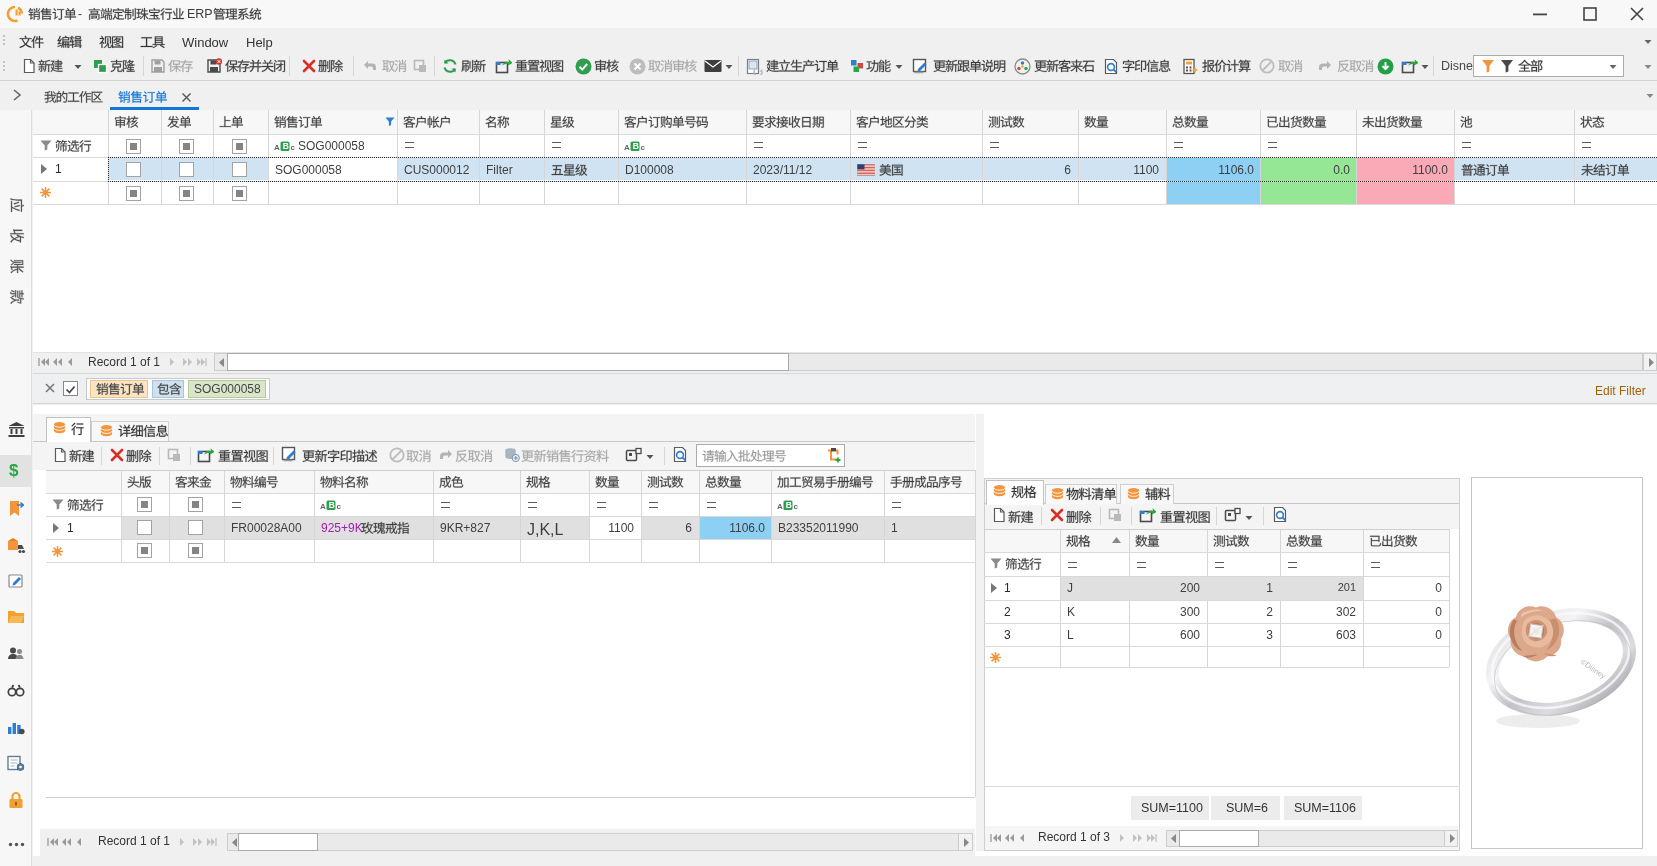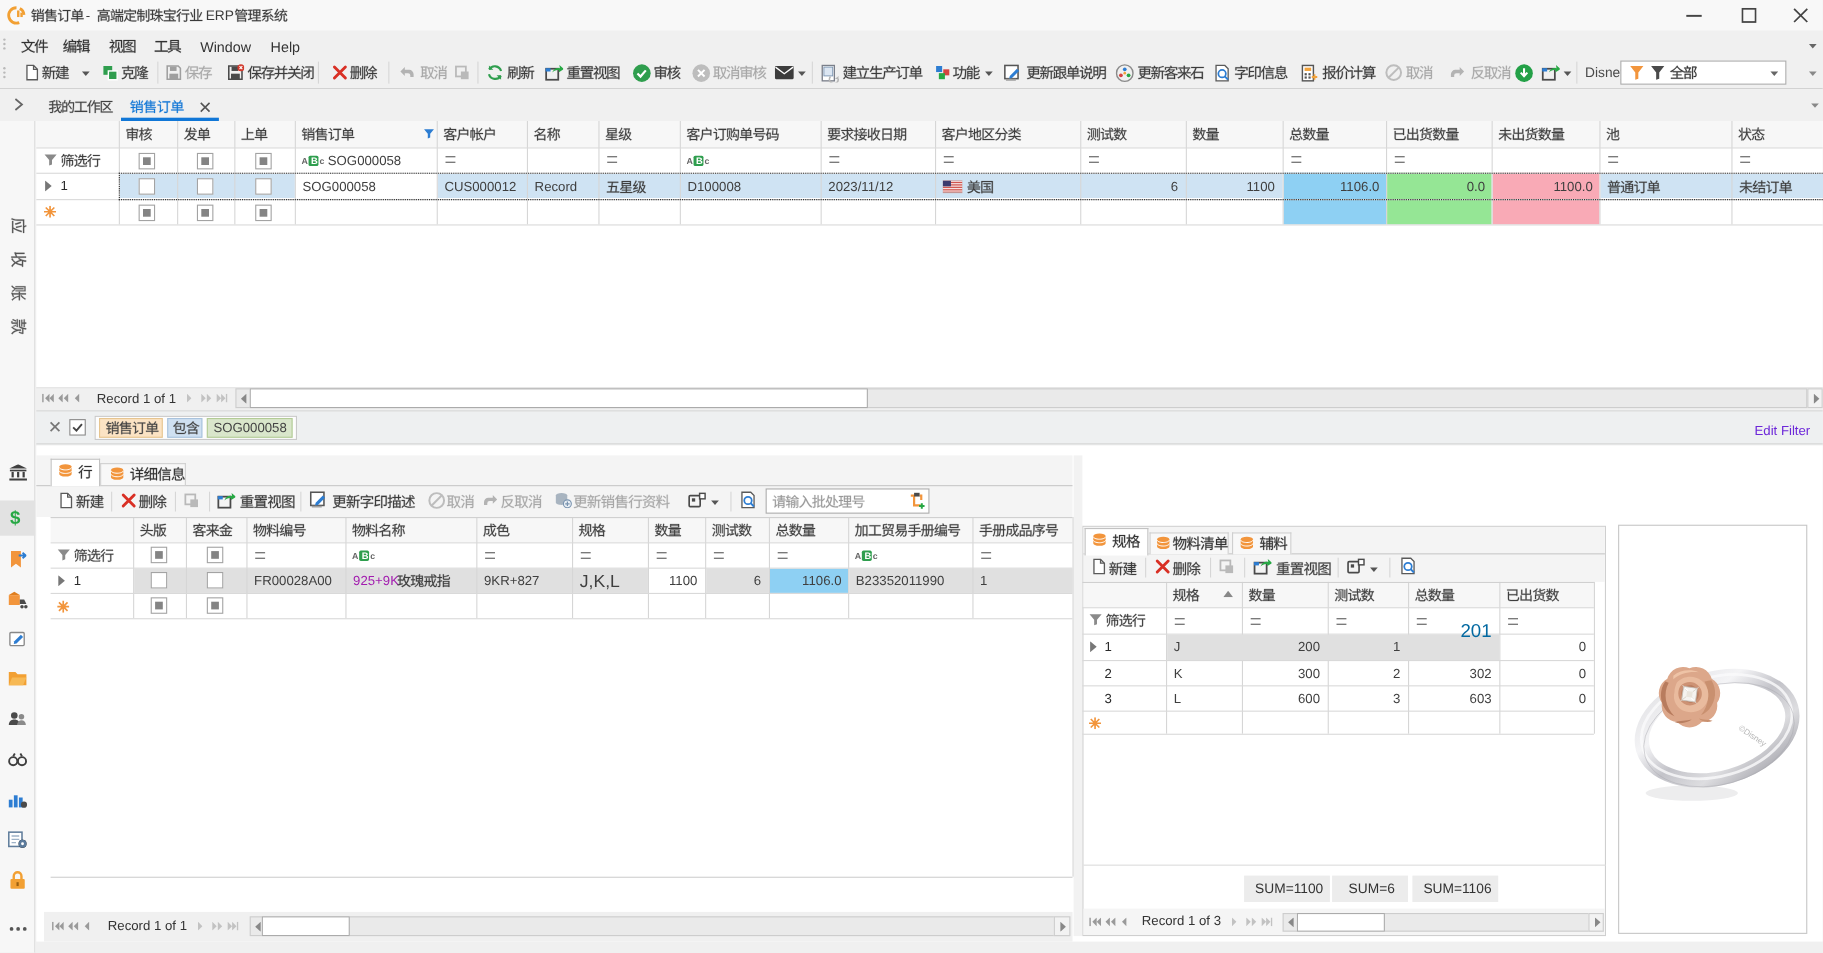--- a/index.html
+++ b/index.html
@@ -333,21 +333,21 @@
   </svg>
 <svg class="ab" style="left:40px;top:164px" width="8" height="10" viewBox="0 0 8 10">
     <path d="M1 0l6 5-6 5z" fill="#777"></path>
   </svg>
 <div class="t" style="left:55px;top:162px;font-size:12px;color:#2a2a2a;">1</div>
 <div class="cb" style="left:126px;top:162px"></div>
 <div class="cb" style="left:179px;top:162px"></div>
 <div class="cb" style="left:232px;top:162px"></div>
 <div class="t" style="left:275px;top:163px;font-size:12px;color:#3f3f3f;">SOG000058</div>
 <div class="t" style="left:404px;top:163px;font-size:12px;color:#3f3f3f;">CUS000012</div>
-<div class="t" style="left:486px;top:163px;font-size:12px;color:#3f3f3f;">Record</div>
+<div class="t" style="left:486px;top:163px;font-size:12px;color:#3f3f3f;">Filter</div>
 <div class="t" style="left:625px;top:163px;font-size:12px;color:#3f3f3f;">D100008</div>
 <div class="t" style="left:753px;top:163px;font-size:12px;color:#3f3f3f;">2023/11/12</div>
 <svg class="ab" style="left:857px;top:164px" width="18" height="12" viewBox="0 0 18 12">
     <rect x="0" y="0" width="18" height="11" fill="#fff"></rect>
     <rect x="0" y="0.0" width="18" height="0.77" fill="#c7362f"></rect>
     <rect x="0" y="1.54" width="18" height="0.77" fill="#c7362f"></rect>
     <rect x="0" y="3.08" width="18" height="0.77" fill="#c7362f"></rect>
     <rect x="0" y="4.62" width="18" height="0.77" fill="#c7362f"></rect>
     <rect x="0" y="6.16" width="18" height="0.77" fill="#c7362f"></rect>
     <rect x="0" y="7.7" width="18" height="0.77" fill="#c7362f"></rect>
@@ -414,21 +414,21 @@
     <path d="M2 2l8 8M10 2l-8 8" stroke="#777" stroke-width="1.6"></path>
   </svg>
 <div class="ab" style="left:63px;top:381px;width:15px;height:15px;background:#fff;border:1px solid #888"><svg width="13" height="13" viewBox="0 0 13 13">
       <path d="M2.5 6.5l3 3 5-6" fill="none" stroke="#444" stroke-width="1.7"></path>
     </svg></div>
 <div class="ab" style="left:86px;top:378px;width:184px;height:22px;border:1px solid #c9c9c9;background:#fdfdfd"></div>
 <div class="ab" style="left:90px;top:380px;width:58px;height:18px;background:#fbe3c4;border:1px solid #e6c590"></div>
 <div class="ab" style="left:152px;top:380px;width:32px;height:18px;background:#cfe0f1;border:1px solid #a9c3dd"></div>
 <div class="ab" style="left:188px;top:380px;width:78px;height:18px;background:#d9e6cb;border:1px solid #b3cc96"></div>
 <div class="t" style="left:194px;top:382px;font-size:12px;color:#444;">SOG000058</div>
-<div class="t" style="left:1595px;top:384px;font-size:12px;color:#6d28d9;text-align:right;">Edit Filter</div>
+<div class="t" style="left:1595px;top:384px;font-size:12px;color:#a16207;text-align:right;">Edit Filter</div>
 <div class="ab" style="left:33px;top:405px;width:1624px;height:451px;background:#fff"></div>
 <div class="ab" style="left:33px;top:414px;width:942px;height:56px;background:#f4f4f4"></div>
 <div class="hl" style="left:33px;top:441px;width:942px;background:#c8c8c8"></div>
 <div class="ab" style="left:91px;top:421px;width:78px;height:20px;background:#f8f8f8;border:1px solid #cfcfcf;border-bottom:none"></div>
 <div class="ab" style="left:46px;top:417px;width:45px;height:25px;background:#fff;border:1px solid #c2c2c2;border-bottom:none"></div>
 <svg class="ab" style="left:52px;top:421px" width="15" height="15" viewBox="0 0 15 15">
     <ellipse cx="7.5" cy="3.4" rx="5.6" ry="2.4" fill="#f2953c"></ellipse>
     <path d="M1.9 3.4v3.2c0 1.3 2.5 2.4 5.6 2.4s5.6-1.1 5.6-2.4V3.4" fill="#f2953c"></path>
     <path d="M1.9 6.6v3.2c0 1.3 2.5 2.4 5.6 2.4s5.6-1.1 5.6-2.4V6.6" fill="#f2953c"></path>
     <path d="M1.9 3.8c0 1.3 2.5 2.4 5.6 2.4s5.6-1.1 5.6-2.4M1.9 7c0 1.3 2.5 2.4 5.6 2.4S13.1 8.3 13.1 7" fill="none" stroke="#fff" stroke-width="0.9"></path>
@@ -691,21 +691,21 @@
   </svg>
 <div class="eq" style="left:1068px;top:562px"></div>
 <div class="eq" style="left:1137px;top:562px"></div>
 <div class="eq" style="left:1215px;top:562px"></div>
 <div class="eq" style="left:1288px;top:562px"></div>
 <div class="eq" style="left:1371px;top:562px"></div>
 <div class="ab" style="left:1061px;top:577px;width:302px;height:23px;background:#e0e0e0"></div>
 <div class="t" style="left:1067px;top:581px;font-size:12px;color:#3f3f3f;">J</div>
 <div class="t" style="right:457px;top:581px;font-size:12px;color:#3f3f3f">200</div>
 <div class="t" style="right:384px;top:581px;font-size:12px;color:#3f3f3f">1</div>
-<div class="t" style="right:301px;top:564px;font-size:17px;color:#0369a1">201</div>
+<div class="t" style="right:301px;top:581px;font-size:11px;color:#404040">201</div>
 <div class="t" style="right:215px;top:581px;font-size:12px;color:#3f3f3f">0</div>
 <div class="t" style="left:1067px;top:605px;font-size:12px;color:#3f3f3f;">K</div>
 <div class="t" style="right:457px;top:605px;font-size:12px;color:#3f3f3f">300</div>
 <div class="t" style="right:384px;top:605px;font-size:12px;color:#3f3f3f">2</div>
 <div class="t" style="right:301px;top:605px;font-size:12px;color:#3f3f3f">302</div>
 <div class="t" style="right:215px;top:605px;font-size:12px;color:#3f3f3f">0</div>
 <div class="t" style="left:1067px;top:628px;font-size:12px;color:#3f3f3f;">L</div>
 <div class="t" style="right:457px;top:628px;font-size:12px;color:#3f3f3f">600</div>
 <div class="t" style="right:384px;top:628px;font-size:12px;color:#3f3f3f">3</div>
 <div class="t" style="right:301px;top:628px;font-size:12px;color:#3f3f3f">603</div>

